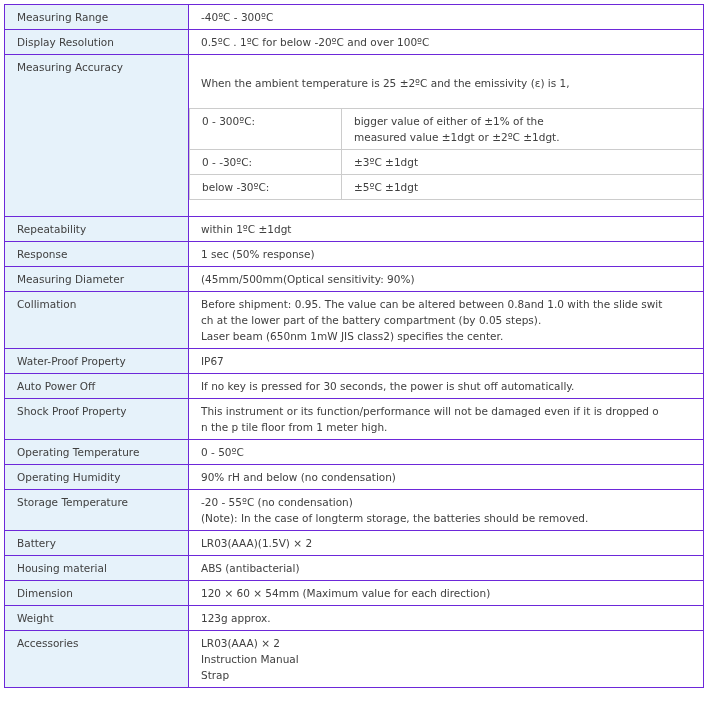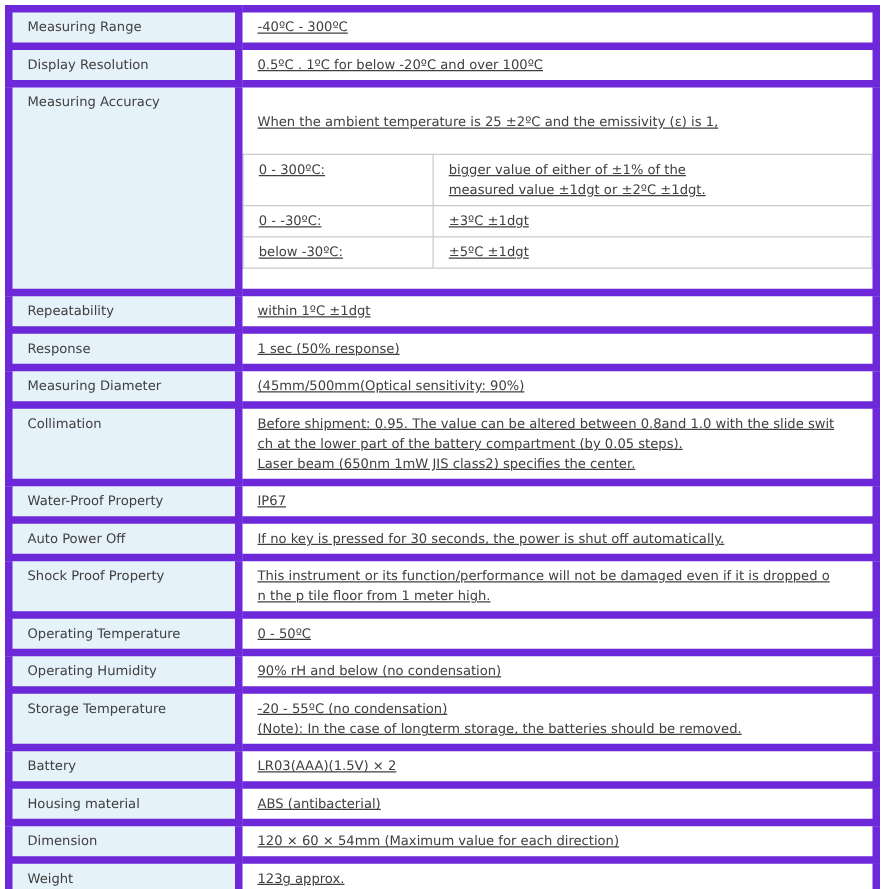--- a/index.html
+++ b/index.html
@@ -14,32 +14,31 @@
     padding: 4px 0 0 4px;
   }
   table.spec {
     border-collapse: collapse;
     width: 700px;
     table-layout: fixed;
     font-size: 10.5px;
     color: #404040;
   }
   table.spec td {
-    border: 6px solid #6d28d9;
+    border: 1px solid #6d28d9;
     vertical-align: top;
     line-height: 16px;
   }
   td.lbl {
     background: #e6f2fa;
     padding: 4px 8px 4px 12px;
   }
   td.val {
     padding: 4px 8px 4px 12px;
     white-space: pre-line;
-    text-decoration: underline;
   }
   td.val-acc {
     padding: 0;
   }
   .acc-intro {
     padding: 4px 8px 1px 12px;
     line-height: 16px;
   }
   table.sub {
     border-collapse: collapse;

